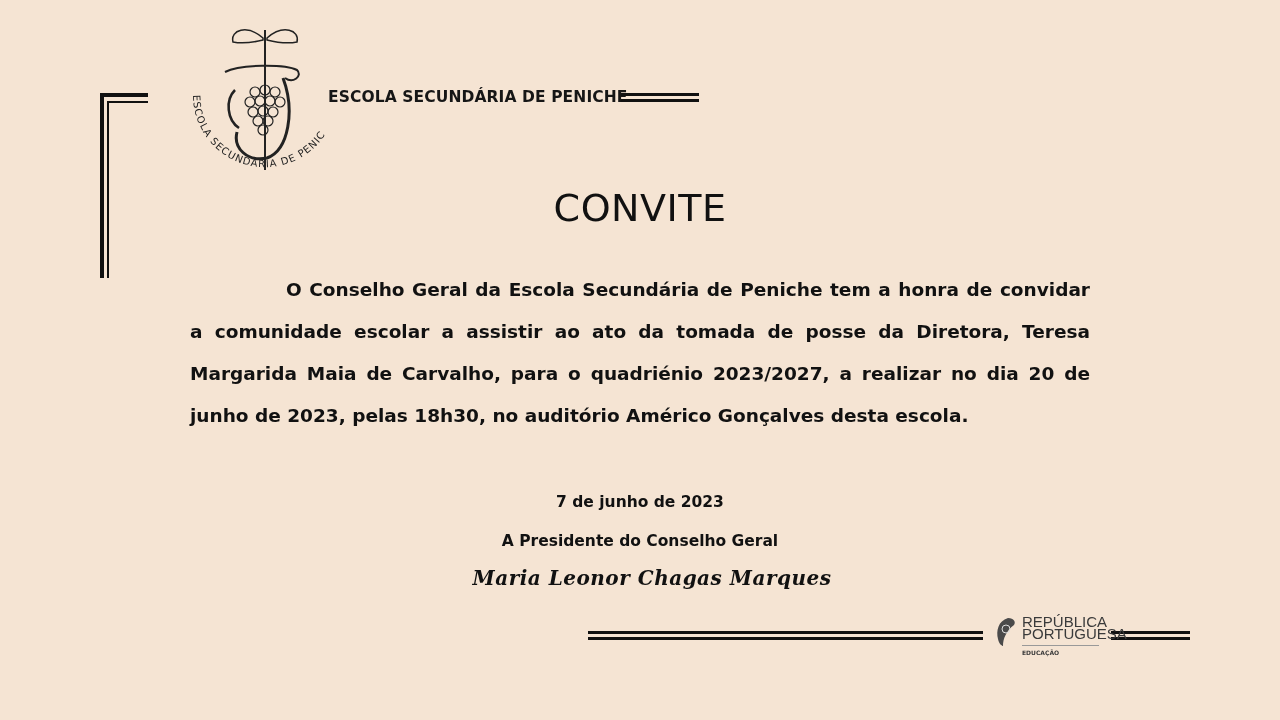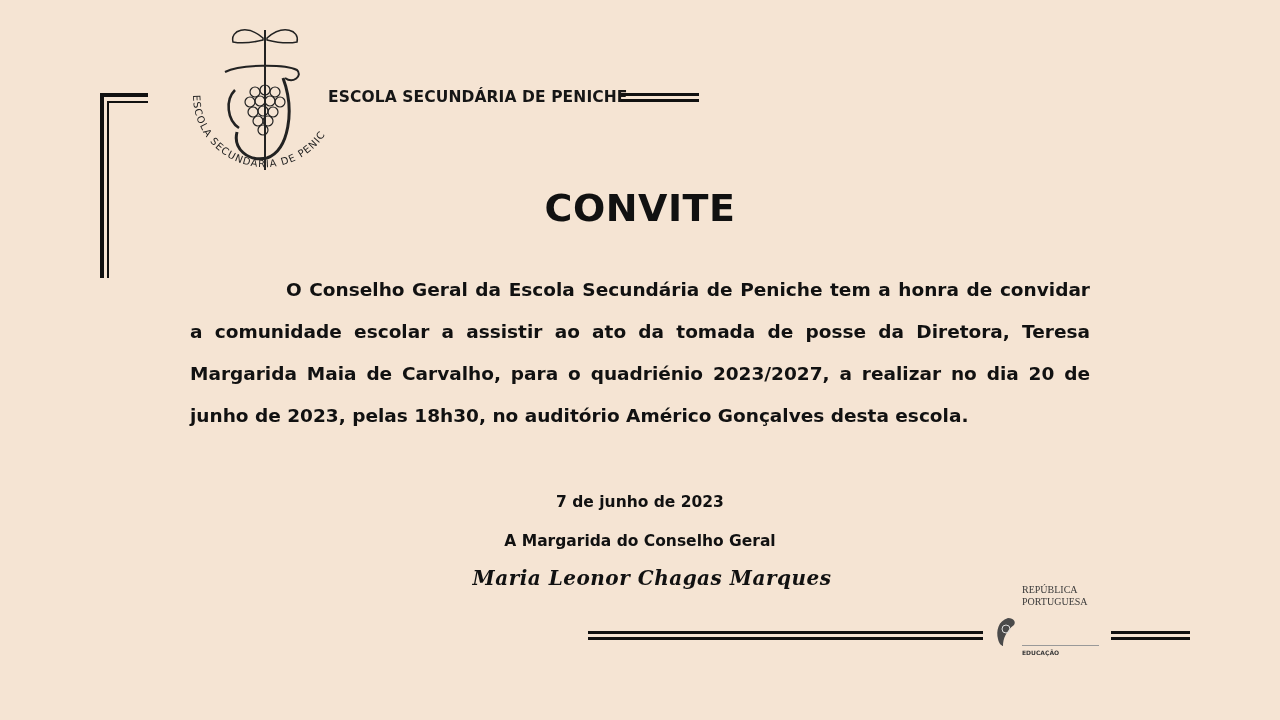--- a/index.html
+++ b/index.html
@@ -1,26 +1,26 @@
 <!DOCTYPE html>
 <html><head>
 <meta charset="utf-8">
 <style>
   html,body{margin:0;padding:0;}
   body{width:1280px;height:720px;background:#f5e4d3;position:relative;overflow:hidden;font-family:"DejaVu Sans","Liberation Sans",sans-serif;color:#111;}
   .abs{position:absolute;}
   .line{position:absolute;background:#111;}
   .crest{position:absolute;left:185px;top:20px;width:150px;height:175px;}
   .school-name{left:328px;top:88px;font-size:15.5px;font-weight:bold;letter-spacing:0.1px;white-space:nowrap;color:#161616;font-family:"DejaVu Sans",sans-serif;}
-  .title{left:0;width:1280px;top:186px;text-align:center;font-size:38px;font-weight:bold;font-family:"DejaVu Sans",sans-serif;letter-spacing:0.5px;}
+  .title{left:0;width:1280px;top:186px;text-align:center;font-size:38px;font-weight:normal;font-family:"DejaVu Sans",sans-serif;letter-spacing:0.5px;}
   .body-text{left:190px;top:269px;width:900px;font-size:18.5px;font-weight:bold;line-height:42px;text-align:justify;text-indent:96px;font-family:"DejaVu Sans",sans-serif;}
   .date{left:0;width:1280px;top:493px;text-align:center;font-size:15.5px;font-weight:bold;}
   .role{left:0;width:1280px;top:532px;text-align:center;font-size:15.5px;font-weight:bold;}
   .signature{left:12px;width:1280px;top:566px;text-align:center;font-size:20px;font-style:italic;font-weight:bold;font-family:"DejaVu Serif",serif;letter-spacing:0.5px;}
-  .rp-text1{left:1022px;top:584px;font-family:Liberation Serif, serif;font-size:10px;color:#3a3a3a;line-height:12px;}
+  .rp-text1{left:1022px;top:616px;font-family:Liberation Sans, sans-serif;font-size:15px;color:#3a3a3a;line-height:12px;}
   .rp-sub{left:1022px;top:649px;font-size:6px;font-weight:bold;color:#3a3a3a;}
   .rp-rule{left:1022px;top:645px;width:77px;height:1px;background:#999;}
 </style>
 </head>
 <body>
 
 <div class="line" style="left:100px;top:93px;width:4px;height:185px;"></div>
 <div class="line" style="left:100px;top:93px;width:48px;height:4px;"></div>
 <div class="line" style="left:107px;top:101px;width:2px;height:177px;"></div>
 <div class="line" style="left:107px;top:101px;width:41px;height:2px;"></div>
@@ -61,21 +61,21 @@
 
 <div class="abs school-name">ESCOLA SECUNDÁRIA DE PENICHE</div>
 <div class="line" style="left:621px;top:93px;width:78px;height:3px;"></div>
 <div class="line" style="left:621px;top:99px;width:78px;height:3px;"></div>
 
 <div class="abs title">CONVITE</div>
 
 <div class="abs body-text">O Conselho Geral da Escola Secundária de Peniche tem a honra de convidar a comunidade escolar a assistir ao ato da tomada de posse da Diretora, Teresa Margarida Maia de Carvalho, para o quadriénio 2023/2027, a realizar no dia 20 de junho de 2023, pelas 18h30, no auditório Américo Gonçalves desta escola.</div>
 
 <div class="abs date">7 de junho  de 2023</div>
-<div class="abs role">A Margarida do Conselho Geral</div>
+<div class="abs role">A Presidente do Conselho Geral</div>
 <div class="abs signature">Maria Leonor Chagas Marques</div>
 
 <div class="line" style="left:588px;top:631px;width:395px;height:3px;"></div>
 <div class="line" style="left:588px;top:637px;width:395px;height:3px;"></div>
 <div class="line" style="left:1111px;top:631px;width:79px;height:3px;"></div>
 <div class="line" style="left:1111px;top:637px;width:79px;height:3px;"></div>
 
 <svg class="abs" style="left:994px;top:617px;" width="24" height="30" viewBox="0 0 24 30">
   <path d="M 14 1 C 4 4, 2 14, 4 22 C 5 27, 8 29, 9 29 C 9 22, 12 14, 20 8 C 22 5, 20 1, 14 1 Z" fill="#4a4a4a"></path>
   <circle cx="12" cy="12" r="4" fill="none" stroke="#ddd" stroke-width="1"></circle>

